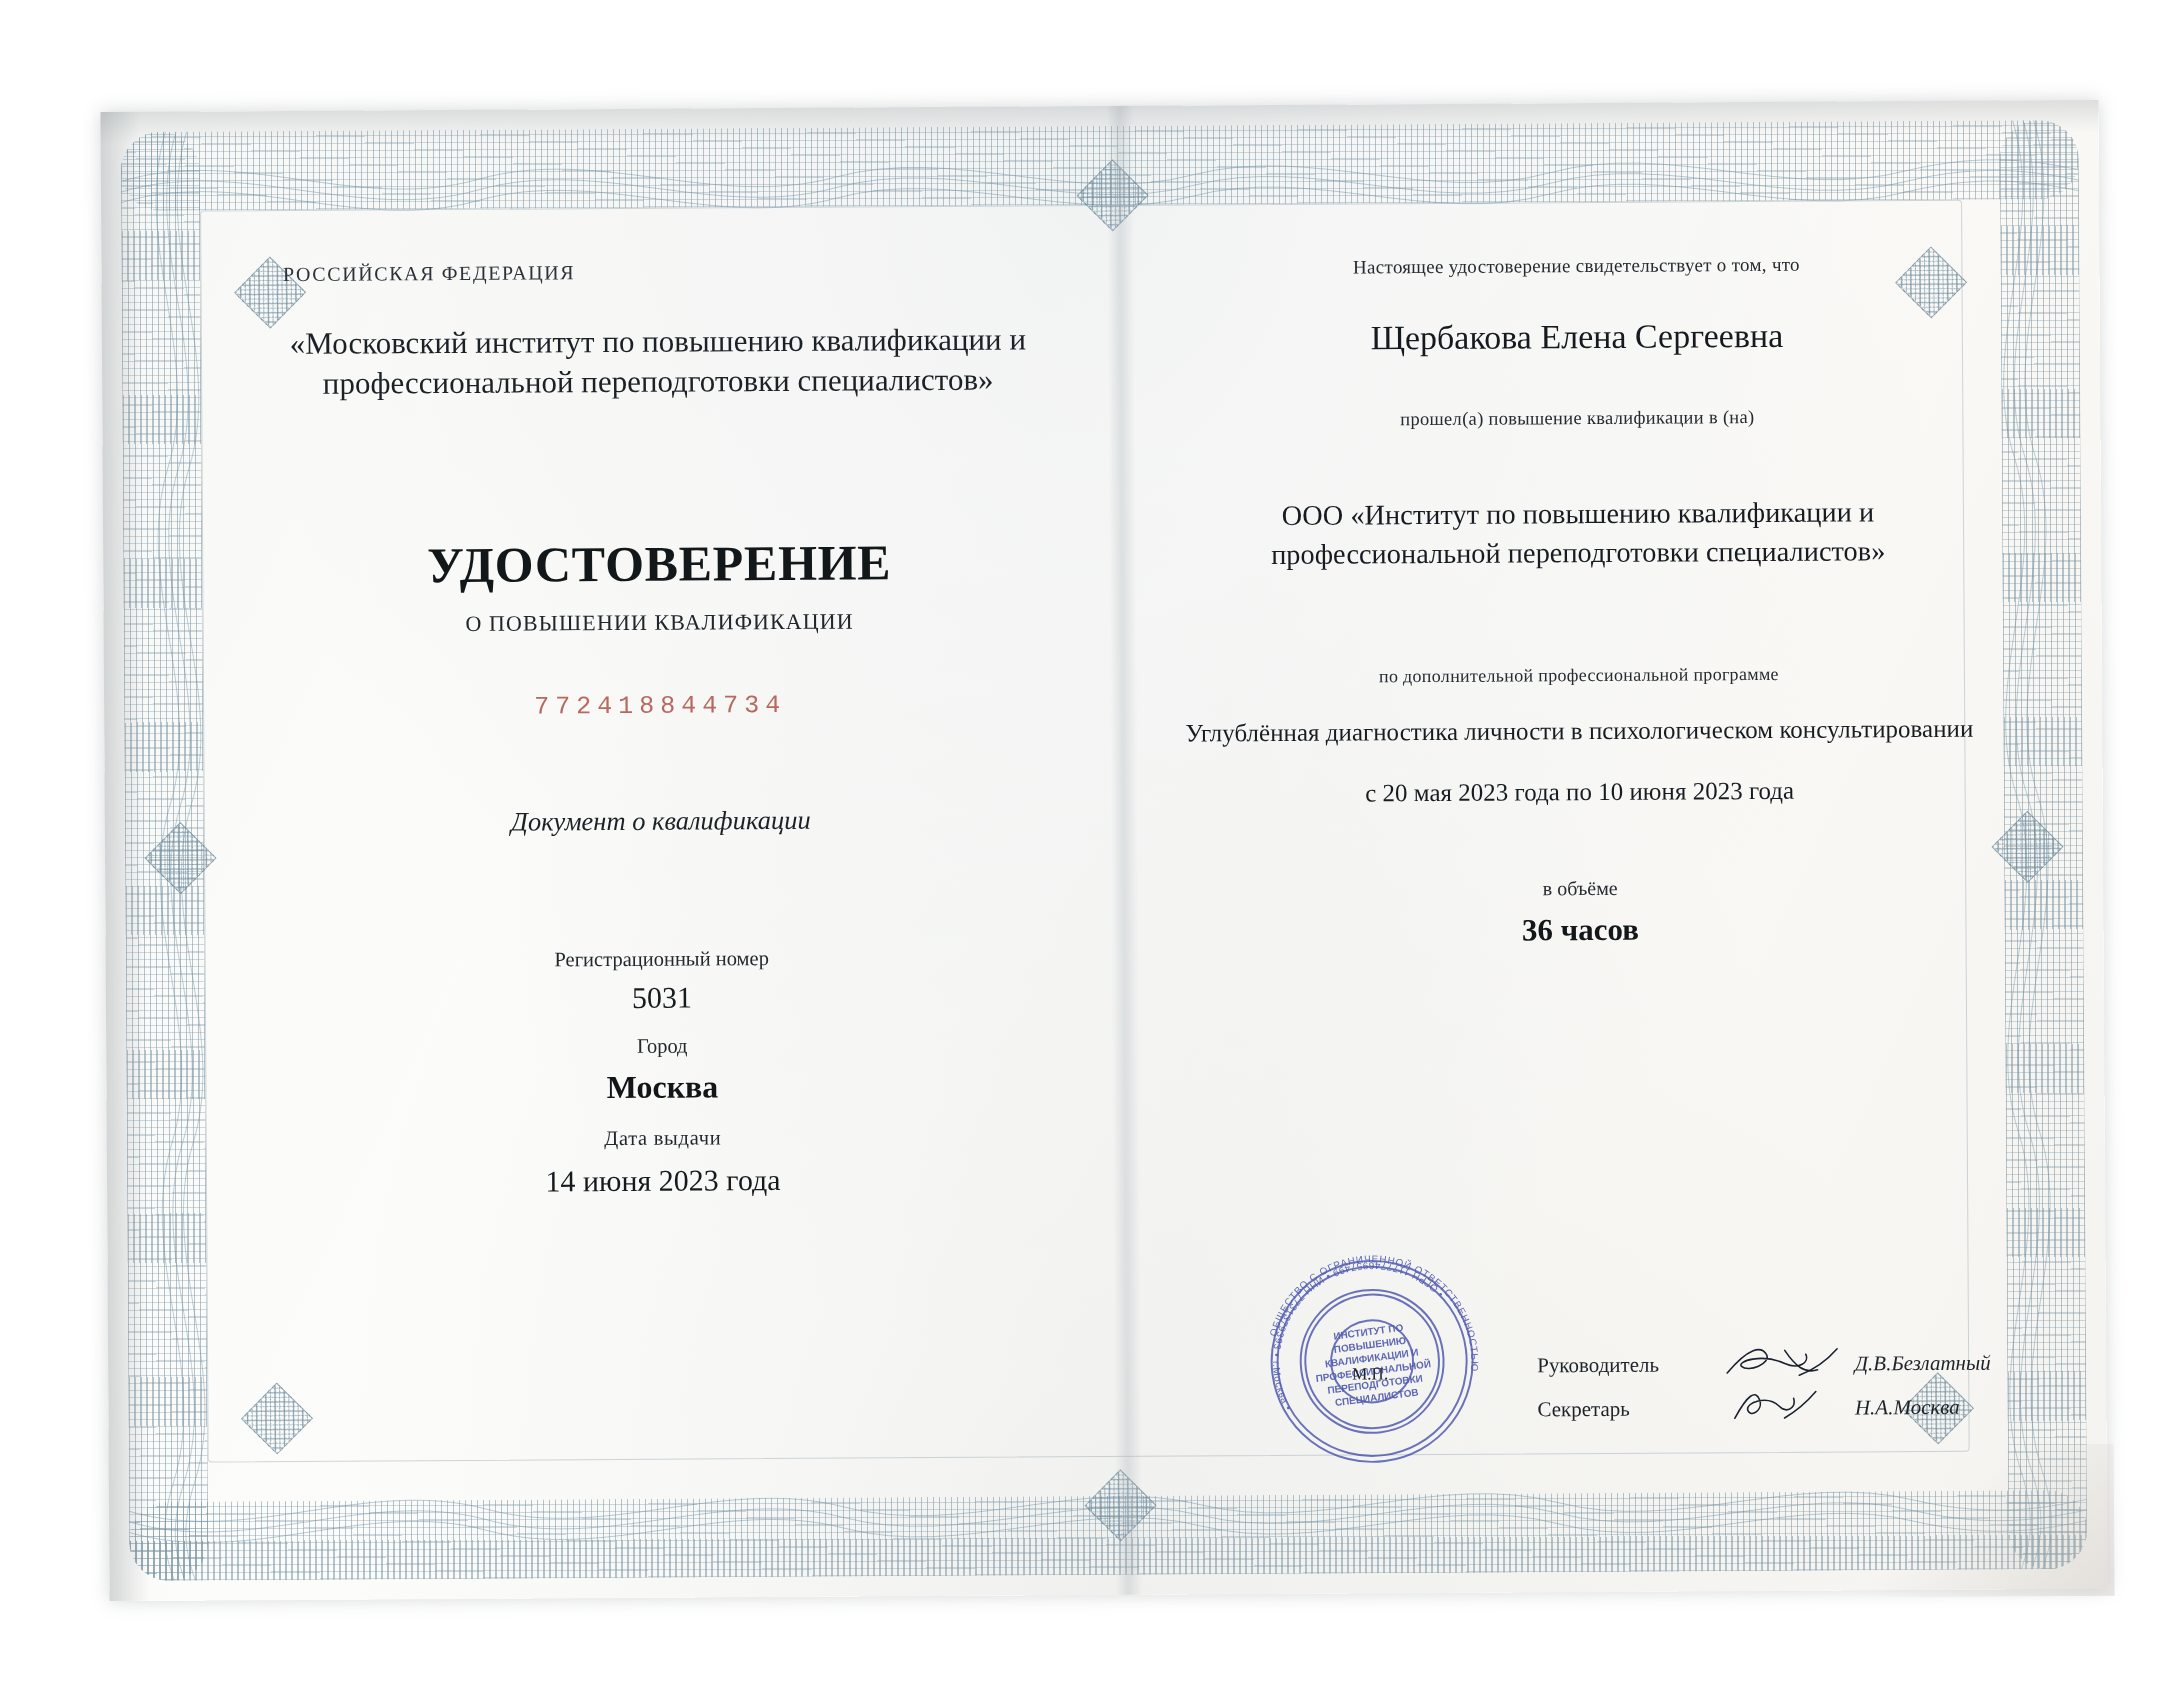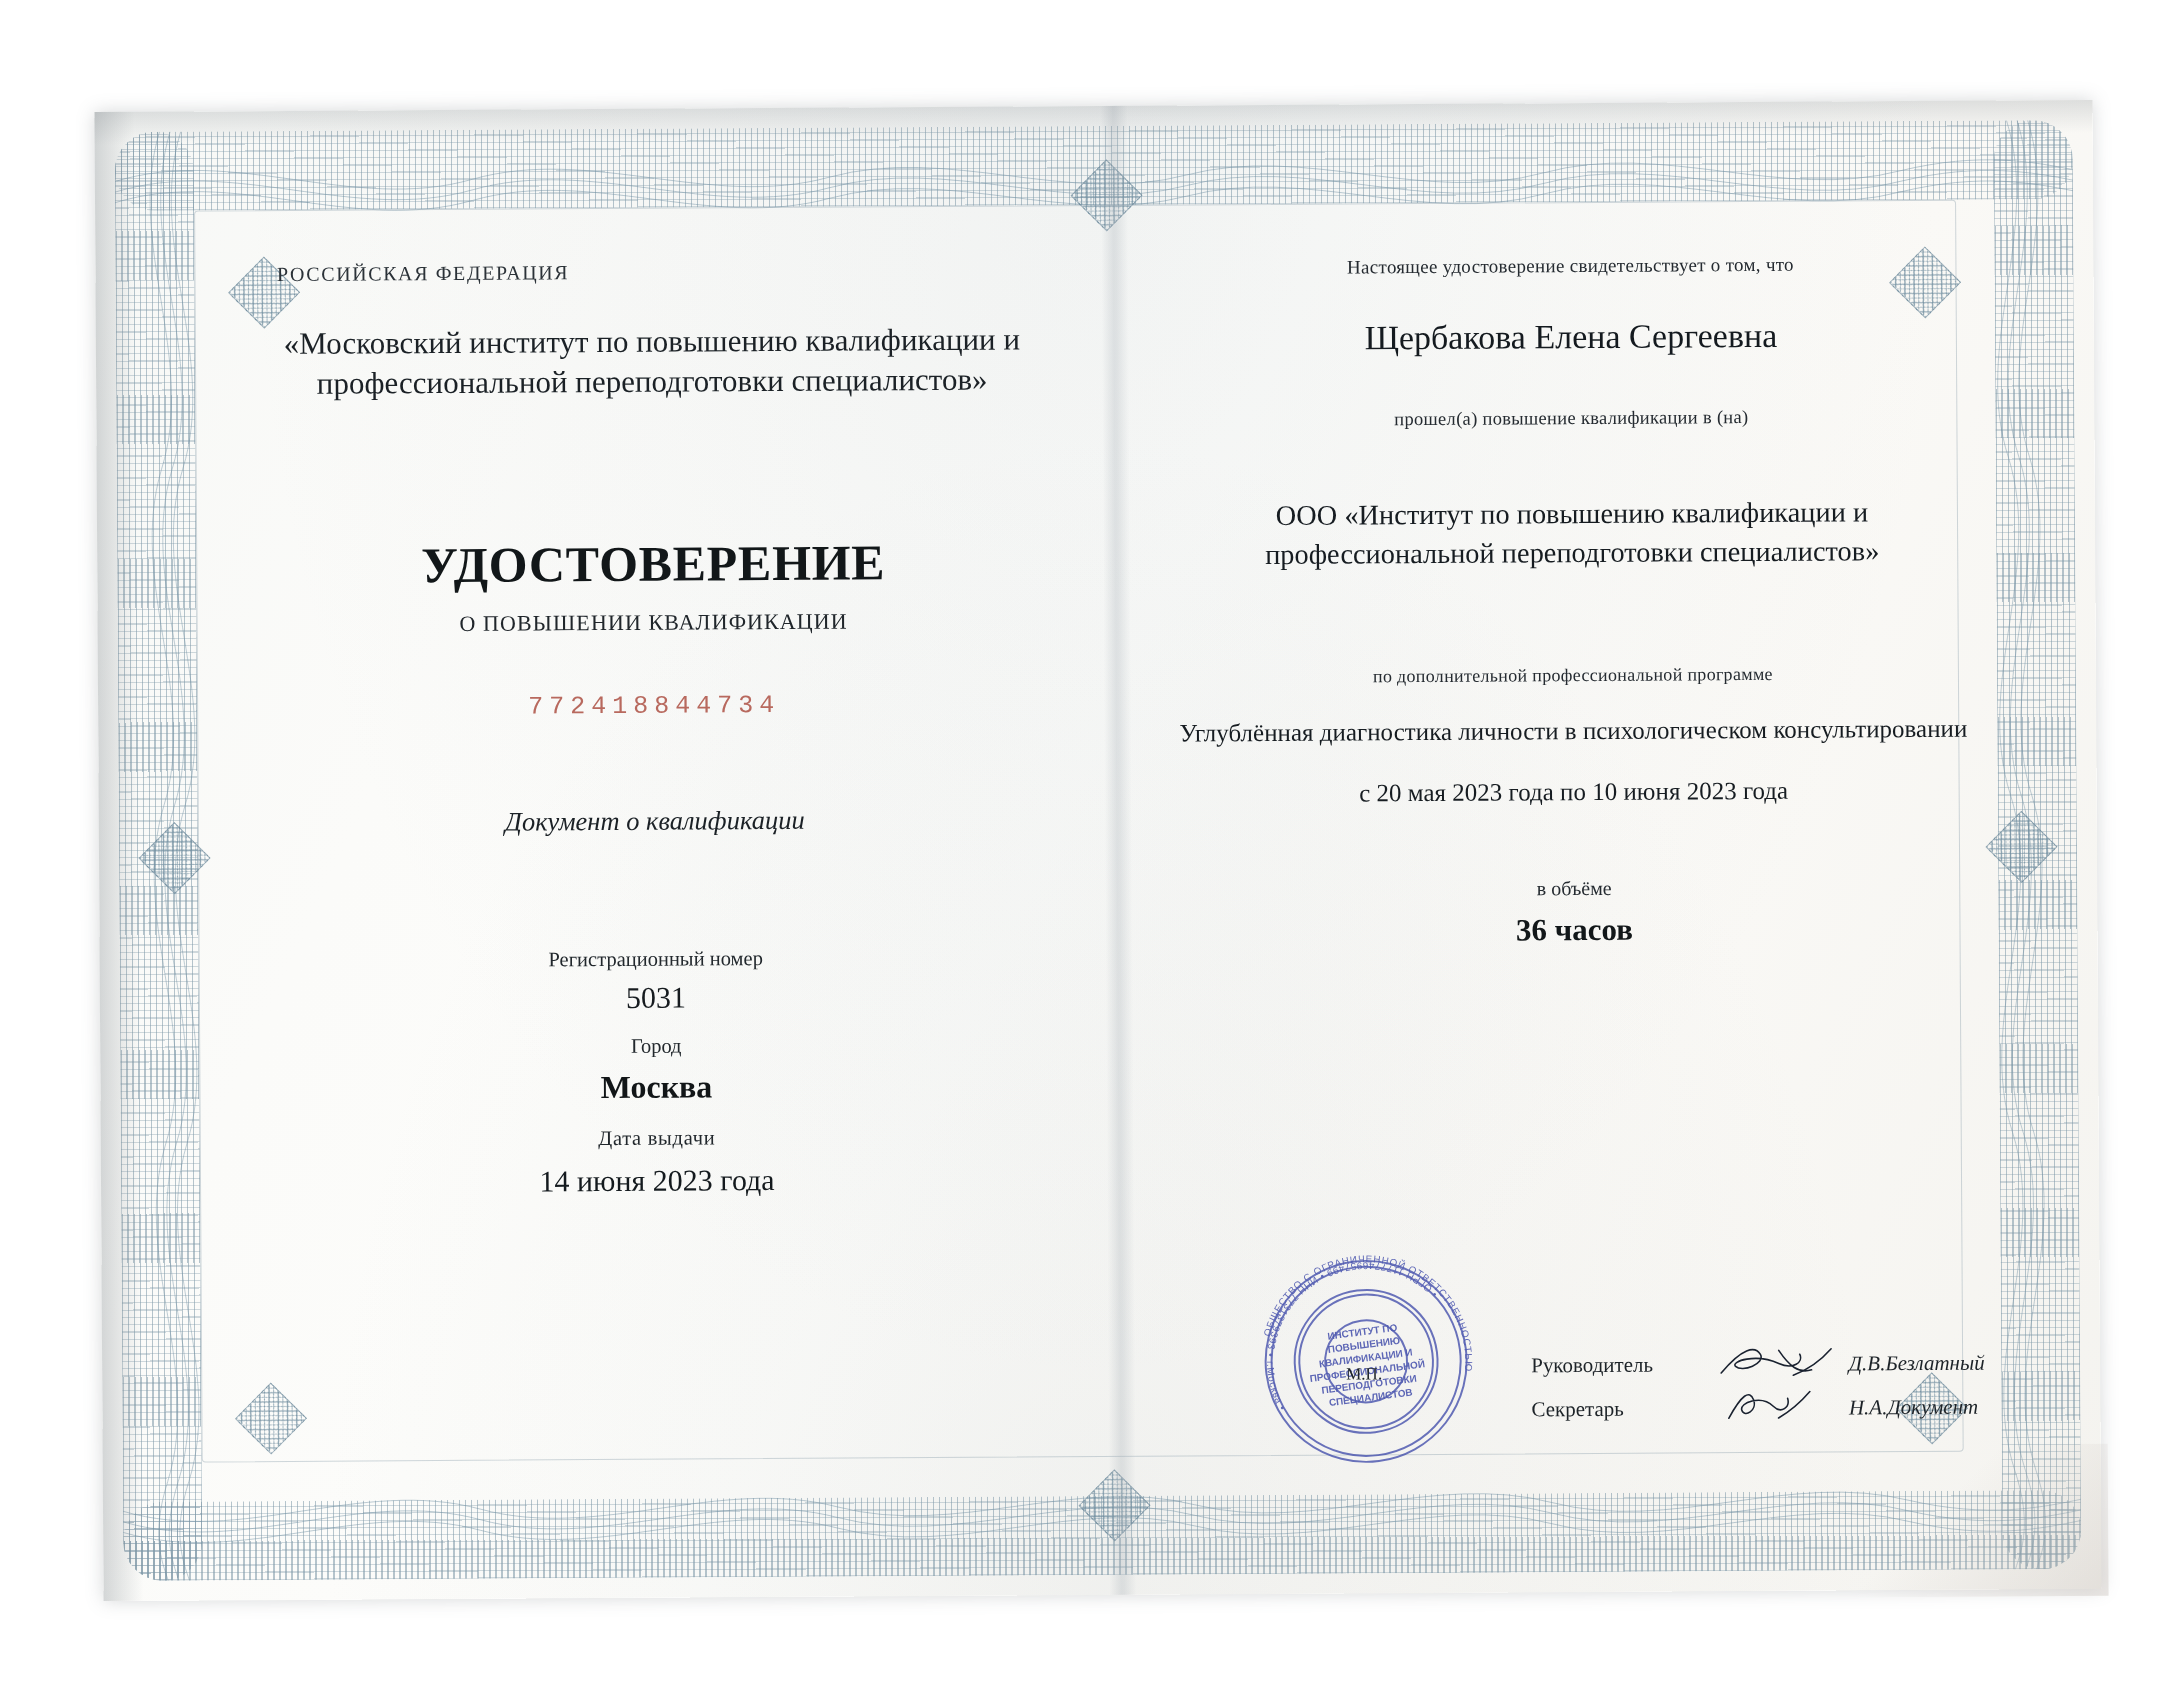--- a/index.html
+++ b/index.html
@@ -10,21 +10,21 @@
   body {
     width: 2183px;
     height: 1687px;
     font-family: "Liberation Serif", serif;
     overflow: hidden;
   }
 
   
   .scan {
     position: absolute;
-    left: 6px; top: 0;
+    left: 12px; top: 0;
     width: 2021px;
     height: 1687px;
     background: #ffffff;
   }
   
   .sheet {
     position: absolute;
     left: 93px;
     top: 106px;
     width: 1998px;
@@ -449,21 +449,21 @@
             <g fill="none" stroke="#1a2230" stroke-width="2.4" stroke-linecap="round">
               <path d="M8,44 C40,6 60,2 68,16 C76,30 40,44 30,34 C22,26 62,14 96,30 C118,40 134,28 128,16"></path>
               <path d="M96,10 C112,34 126,46 146,40"></path>
               <path d="M118,48 C140,40 160,26 176,8"></path>
             </g>
           </svg>
         </div>
         <div class="sign-row">
           <span class="sign-role">Секретарь</span>
           <span class="sign-gap"></span>
-          <span class="sign-name">Н.А.Документ</span>
+          <span class="sign-name">Н.А.Москва</span>
           <svg class="scribble" style="width:99px;left:193px;" viewBox="0 0 150 58">
             <g fill="none" stroke="#1a2230" stroke-width="2.4" stroke-linecap="round">
               <path d="M6,46 C26,10 38,2 44,18 C50,34 30,46 26,34 C22,22 56,10 74,28 C86,40 100,30 96,16"></path>
               <path d="M82,46 C100,36 116,22 130,6"></path>
             </g>
           </svg>
         </div>
       </div>
 
     </div>

